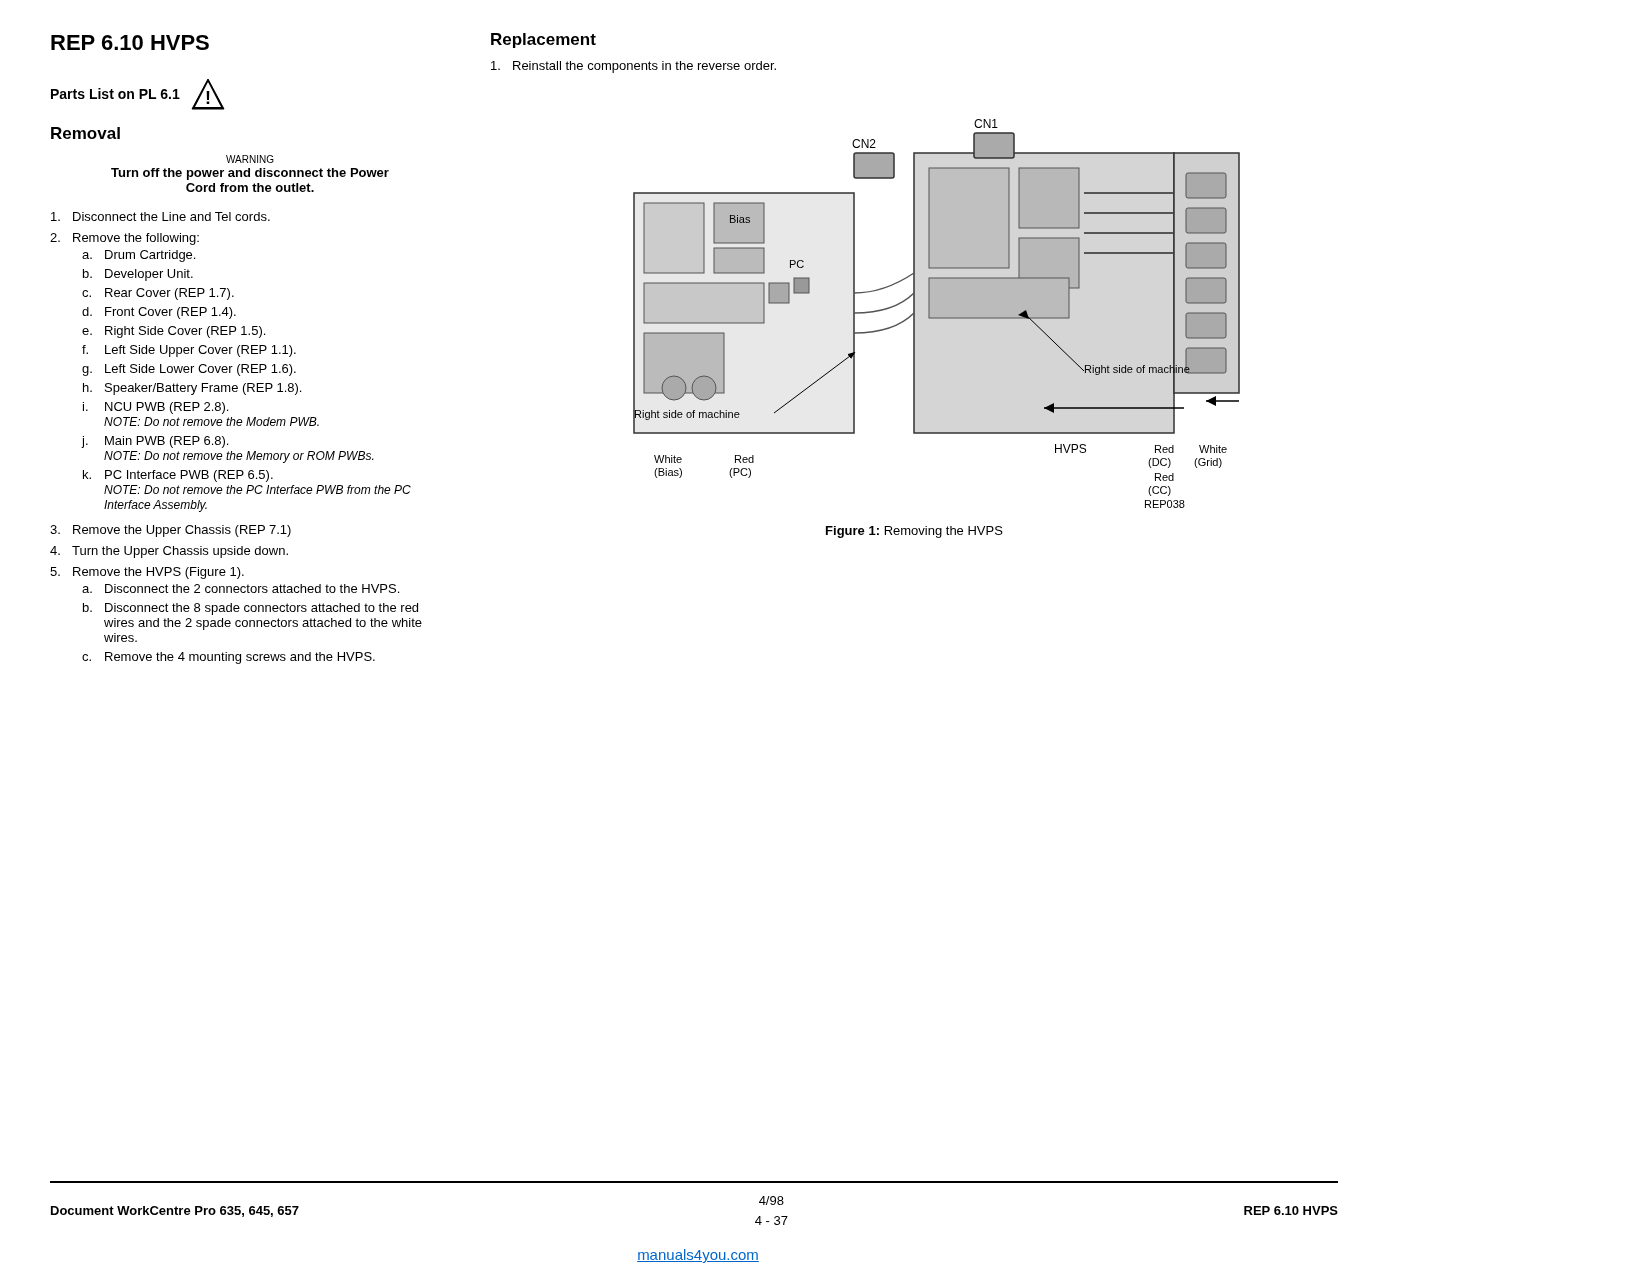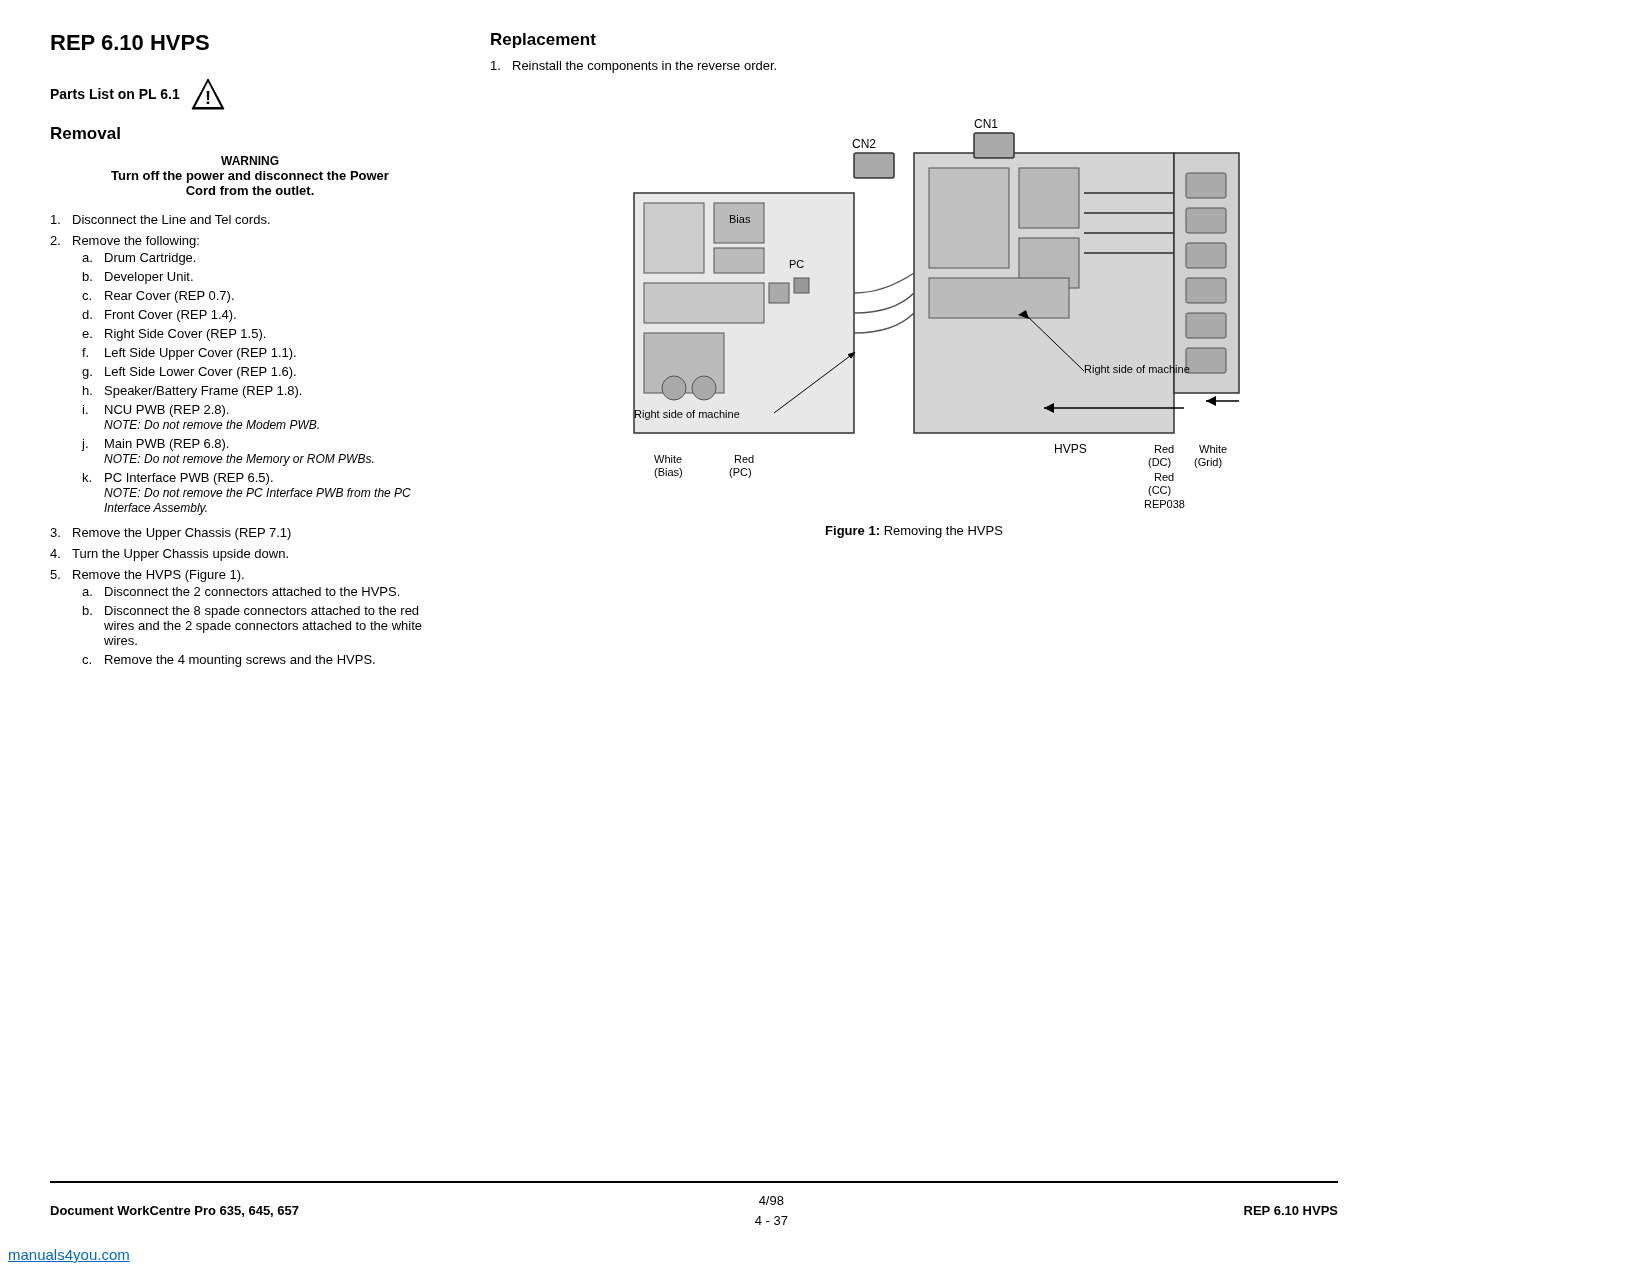--- a/index.html
+++ b/index.html
@@ -47,22 +47,22 @@
     .parts-list-line {
       display: flex;
       align-items: center;
       margin-bottom: 12px;
     }
     .warning-block {
       text-align: center;
       margin: 10px 0 14px 0;
     }
     .warning-title {
-      font-weight: bold;
-      font-size: 12px;
+      font-weight: normal;
+      font-size: 10px;
     }
     .warning-text {
       font-weight: bold;
       font-size: 13px;
     }
     .removal-list {
       list-style: none;
       padding: 0;
       margin: 0;
     }
@@ -129,20 +129,21 @@
       font-weight: bold;
     }
     .footer-center {
       text-align: center;
       line-height: 1.5;
     }
     .footer-right {
       font-weight: bold;
     }
     .website-line {
+      text-align: center;
       color: #0066cc;
       font-size: 15px;
       padding: 8px 0 12px 8px;
       text-decoration: underline;
     }
   </style>
 </head>
 <body>
 
 <div class="page-wrapper">
@@ -183,21 +184,21 @@
               <li>
                   <span class="letter">a.</span>
                   <span>Drum Cartridge.</span>
                 </li>
               <li>
                   <span class="letter">b.</span>
                   <span>Developer Unit.</span>
                 </li>
               <li>
                   <span class="letter">c.</span>
-                  <span>Rear Cover (REP 0.7).</span>
+                  <span>Rear Cover (REP 1.7).</span>
                 </li>
               <li>
                   <span class="letter">d.</span>
                   <span>Front Cover (REP 1.4).</span>
                 </li>
               <li>
                   <span class="letter">e.</span>
                   <span>Right Side Cover (REP 1.5).</span>
                 </li>
               <li>

